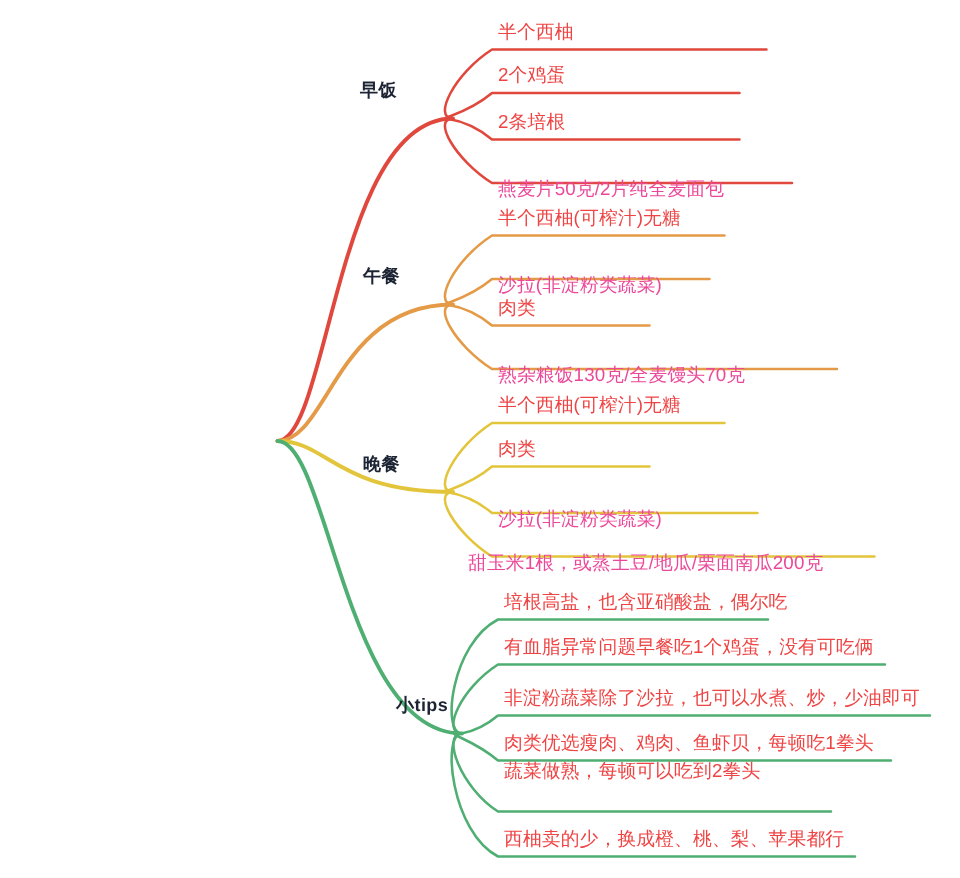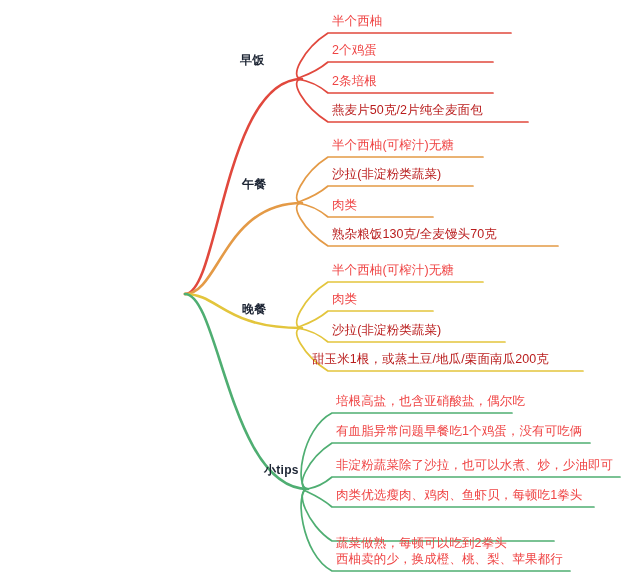--- a/index.html
+++ b/index.html
@@ -45,21 +45,22 @@
     font-weight: bold;
     color: #1c2433;
     letter-spacing: 0.3px;
   }
   .leaf-node {
     font-size: 12.5px;
     color: #ef4444;
     letter-spacing: 0.1px;
   }
   .leaf-node.green {
-    color: #b91c1c;
+    color: #ec4899;
+    margin-top: 16px;
   }
 </style>
 </head>
 <body>
 
 <div id="map">
   <svg class="wires" id="wires" viewBox="0 0 640 585">
       <path d="M 185 294 C 219 294, 224 79, 302 79" fill="none" stroke="#e1483d" stroke-width="2.6" stroke-linecap="round" stroke-linejoin="round"></path>
       <path d="M 302 79 C 288 79, 303 49, 328 33 L 511 33" fill="none" stroke="#e1483d" stroke-width="1.7" stroke-linecap="round" stroke-linejoin="round"></path>
       <path d="M 302 79 C 288 79, 309 78, 328 62 L 493 62" fill="none" stroke="#e1483d" stroke-width="1.7" stroke-linecap="round" stroke-linejoin="round"></path>
@@ -97,16 +98,16 @@
       <div class="node branch-node" style="left: 242px; top: 303px;">晚餐</div>
       <div class="node leaf-node" style="left: 332px; top: 264px;">半个西柚(可榨汁)无糖</div>
       <div class="node leaf-node" style="left: 332px; top: 293px;">肉类</div>
       <div class="node leaf-node green" style="left: 332px; top: 324px;">沙拉(非淀粉类蔬菜)</div>
       <div class="node leaf-node green" style="left: 312px; top: 353px;">甜玉米1根，或蒸土豆/地瓜/栗面南瓜200克</div>
       <div class="node branch-node" style="left: 247px; top: 464px; margin-left: 17px;">小tips</div>
       <div class="node leaf-node" style="left: 336px; top: 395px;">培根高盐，也含亚硝酸盐，偶尔吃</div>
       <div class="node leaf-node" style="left: 336px; top: 425px;">有血脂异常问题早餐吃1个鸡蛋，没有可吃俩</div>
       <div class="node leaf-node" style="left: 336px; top: 459px;">非淀粉蔬菜除了沙拉，也可以水煮、炒，少油即可</div>
       <div class="node leaf-node" style="left: 336px; top: 489px;">肉类优选瘦肉、鸡肉、鱼虾贝，每顿吃1拳头</div>
-      <div class="node leaf-node" style="left: 336px; top: 537px;">蔬菜做熟，每顿可以吃到2拳头</div>
+      <div class="node leaf-node" style="left: 336px; top: 508px;">蔬菜做熟，每顿可以吃到2拳头</div>
       <div class="node leaf-node" style="left: 336px; top: 553px;">西柚卖的少，换成橙、桃、梨、苹果都行</div>
     </div>
 </div>
 
 </body></html>

